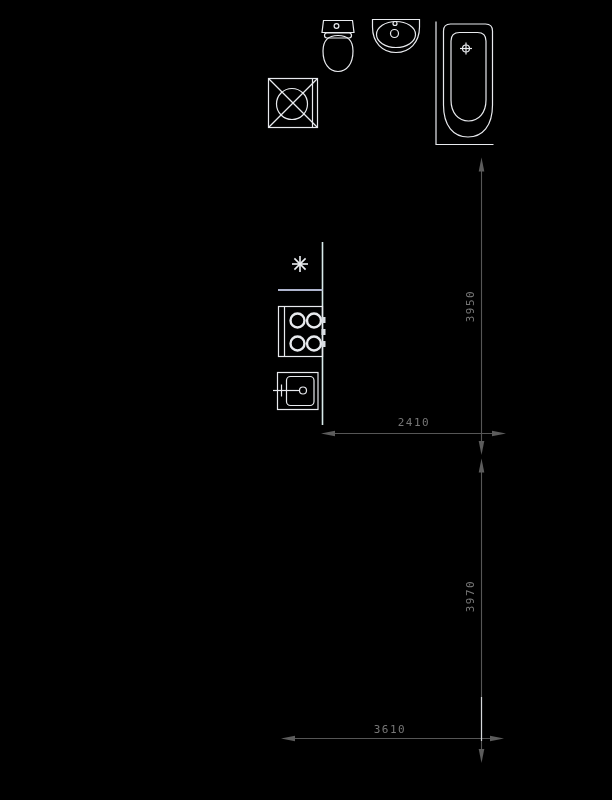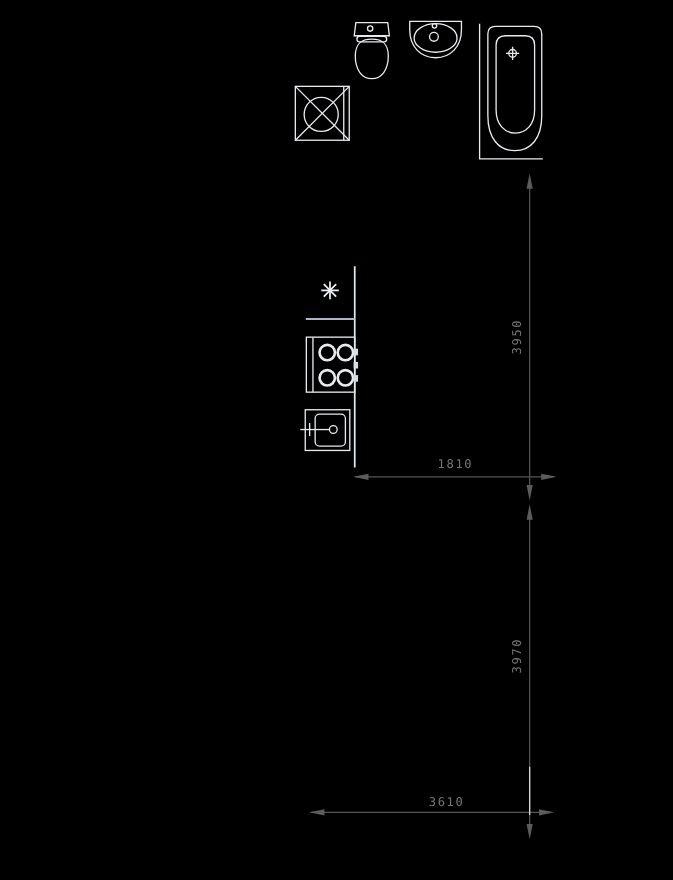--- a/index.html
+++ b/index.html
@@ -103,19 +103,19 @@
       <line x1="283" y1="738.5" x2="501" y2="738.5"></line>
       <polygon points="281,738.5 295,735.7 295,741.3" stroke="none"></polygon>
       <polygon points="504,738.5 490,735.7 490,741.3" stroke="none"></polygon>
     </g>
 
     <line x1="481.5" y1="697" x2="481.5" y2="741" stroke="#d5d8da" stroke-width="1.2"></line>
   </svg>
 
   <div class="dim-label vertical" style="left:470px;top:306px;">3950</div>
 
-  <div class="dim-label" style="left:414px;top:422px;">1810</div>
+  <div class="dim-label" style="left:414px;top:422px;">2410</div>
 
   <div class="dim-label vertical" style="left:470px;top:596px;">3970</div>
 
-  <div class="dim-label" style="left:390px;top:729px;margin-left:16px;">3610</div>
+  <div class="dim-label" style="left:390px;top:729px;">3610</div>
 
 </div>
 
 </body></html>

